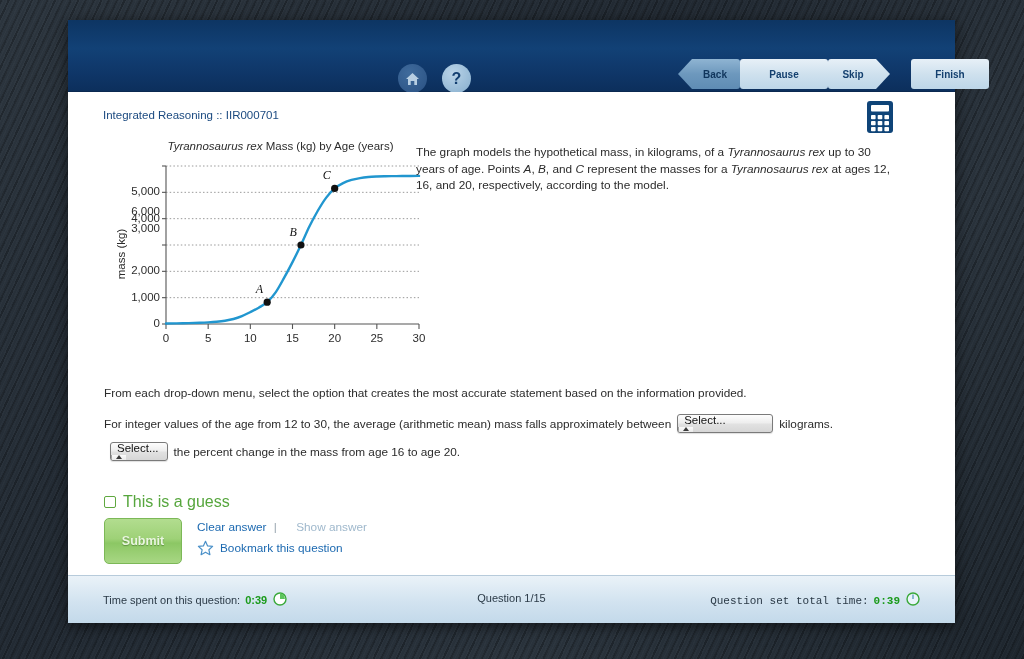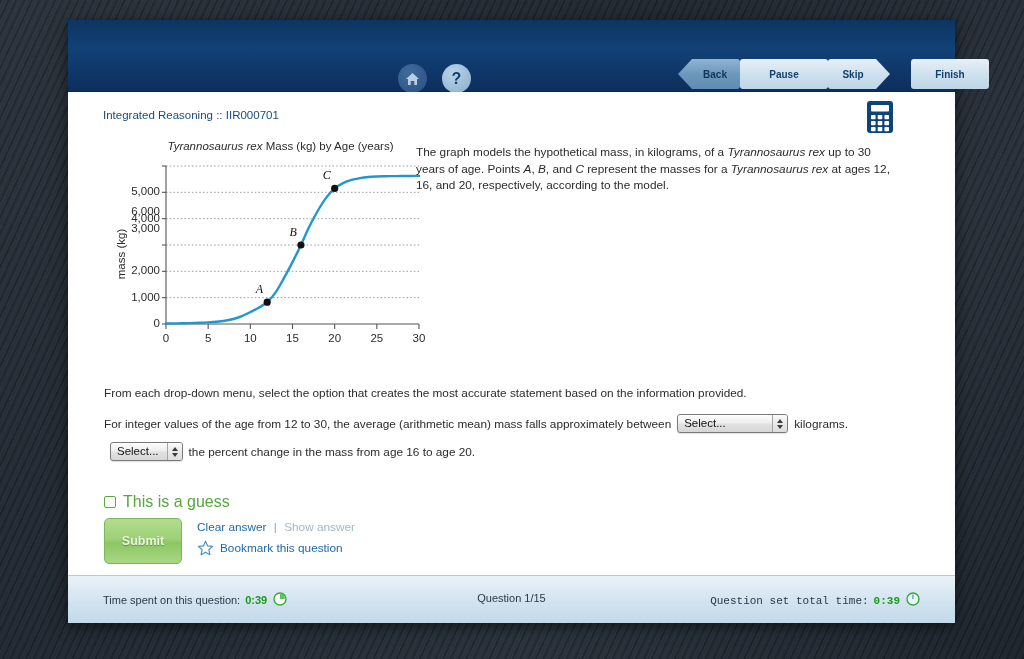--- a/index.html
+++ b/index.html
@@ -146,20 +146,21 @@
   #statement-2 { top:302px; }
 
   .dropdown {
     display:inline-flex; align-items:stretch;
     height:19px; margin:0 6px;
     border:1px solid #7a7a7a; border-radius:3px;
     background:linear-gradient(180deg,#fdfdfd 0%,#ededed 48%,#e2e2e2 52%,#d6d6d6 100%);
     box-shadow:0 1px 1px rgba(0,0,0,0.13);
     cursor:pointer; overflow:hidden;
     vertical-align:middle;
+    flex-direction:column;
   }
   .dropdown .dd-text {
     padding:0 8px 0 6px; display:flex; align-items:center;
     font-size:11.5px; color:#111; line-height:1;
   }
   .dropdown.wide .dd-text { width:94px; }
   .dropdown .dd-stepper {
     width:15px; border-left:1px solid #a3a3a3;
     background:linear-gradient(180deg,#fbfbfb 0%,#e9e9e9 50%,#dcdcdc 100%);
     display:flex; flex-direction:column; align-items:center; justify-content:center;
@@ -184,21 +185,21 @@
     background:linear-gradient(180deg,#b2dd8f 0%,#9ed177 45%,#8cc764 55%,#a8d784 100%);
     border:1px solid #7cb857;
     display:flex; align-items:center; justify-content:center;
     font-size:12.5px; font-weight:bold; color:#eaf6e0;
     text-shadow:0 1px 1px rgba(90,140,60,0.9);
     cursor:pointer;
   }
   #answer-links { position:absolute; left:129px; top:380px; font-size:11.8px; }
   #clear-answer { color:#1c69b0; cursor:pointer; }
   #sep-pipe { color:#9aa6b1; margin:0 4px; }
-  #show-answer { color:#9fb8cc; cursor:pointer; }
+  #show-answer { color:#9fb8cc; cursor:pointer;margin-left:12px; }
   #bookmark-row {
     position:absolute; left:129px; top:400px;
     display:flex; align-items:center; cursor:pointer;
   }
   #bookmark-label { font-size:11.8px; color:#1c69b0; margin-left:6px; }
 
   
   #footer {
     position:relative; height:48px;
     background:linear-gradient(180deg,#eaf2f8 0%,#d2e3f0 55%,#c3d9ea 100%);

